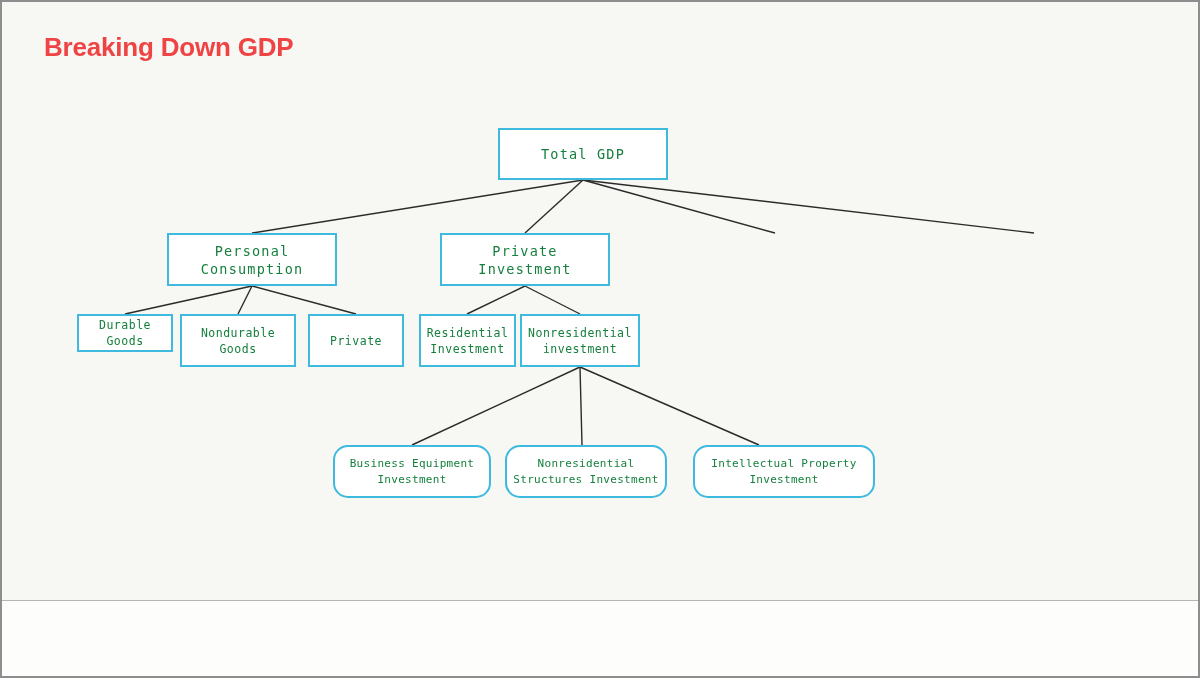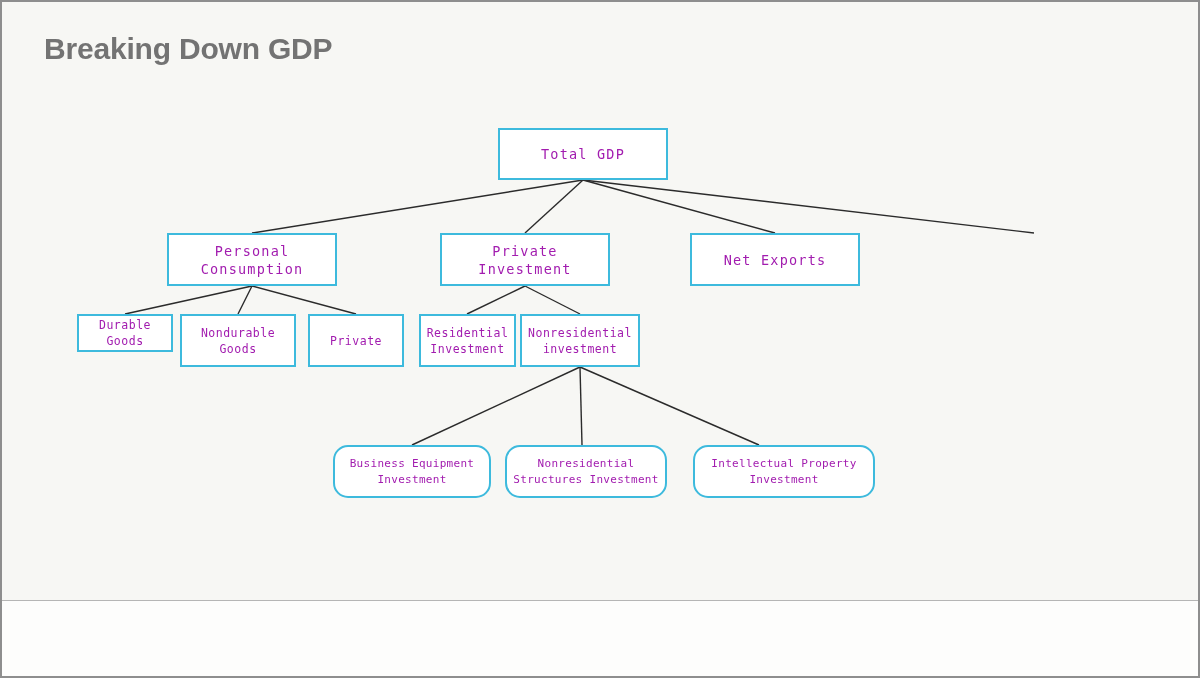--- a/index.html
+++ b/index.html
@@ -7,29 +7,29 @@
     position:relative; width:1200px; height:678px;
     background:#f7f7f4;
     border:2px solid #8e8e8e;
     box-sizing:border-box;
     overflow:hidden;
     font-family:"DejaVu Sans Mono", monospace;
   }
   .title {
     position:absolute; left:42px; top:30px; margin:0;
     font-family:"Liberation Sans", sans-serif;
-    font-weight:bold; font-size:30px; letter-spacing:-0.2px;
-    color:#737373;
+    font-weight:bold; font-size:26px; letter-spacing:-0.2px;
+    color:#ef4444;
   }
   svg.edges { position:absolute; left:0; top:0; }
   .node {
     position:absolute; background:#ffffff;
     border:2px solid #3dbadd; box-sizing:border-box;
     display:flex; align-items:center; justify-content:center;
-    text-align:center; color:#a21caf; white-space:pre-line;
+    text-align:center; color:#15803d; white-space:pre-line;
   }
   .lvl-1, .lvl-2 { font-size:13.5px; letter-spacing:1.2px; line-height:18px; }
   .lvl-3 { font-size:11.5px; letter-spacing:0.5px; line-height:16px; }
   .lvl-4 { font-size:11px;   letter-spacing:0.3px; line-height:16px;border-radius:15px; }
 
   .footer-area {
     position:absolute; left:0; top:598px; right:0; bottom:0;
     background:#fdfdfc; border-top:1px solid #b5b5b5;
   }
 </style>
@@ -56,21 +56,20 @@
       <line x1="578" y1="365" x2="757" y2="443"></line>
     </g>
   </svg>
 
   <div class="node lvl-1" style="left:496px;top:126px;width:170px;height:52px">Total GDP</div>
 
   <div class="node lvl-2" style="left:165px;top:231px;width:170px;height:53px">Personal
 Consumption</div>
   <div class="node lvl-2" style="left:438px;top:231px;width:170px;height:53px">Private
 Investment</div>
-  <div class="node lvl-2" style="left:688px;top:231px;width:170px;height:53px">Net Exports</div>
 
   <div class="node lvl-3" style="left:75px;top:312px;width:96px;height:38px">Durable
 Goods</div>
   <div class="node lvl-3" style="left:178px;top:312px;width:116px;height:53px">Nondurable
 Goods</div>
   <div class="node lvl-3" style="left:306px;top:312px;width:96px;height:53px">Private</div>
   <div class="node lvl-3" style="left:417px;top:312px;width:97px;height:53px">Residential
 Investment</div>
   <div class="node lvl-3" style="left:518px;top:312px;width:120px;height:53px">Nonresidential
 investment</div>

